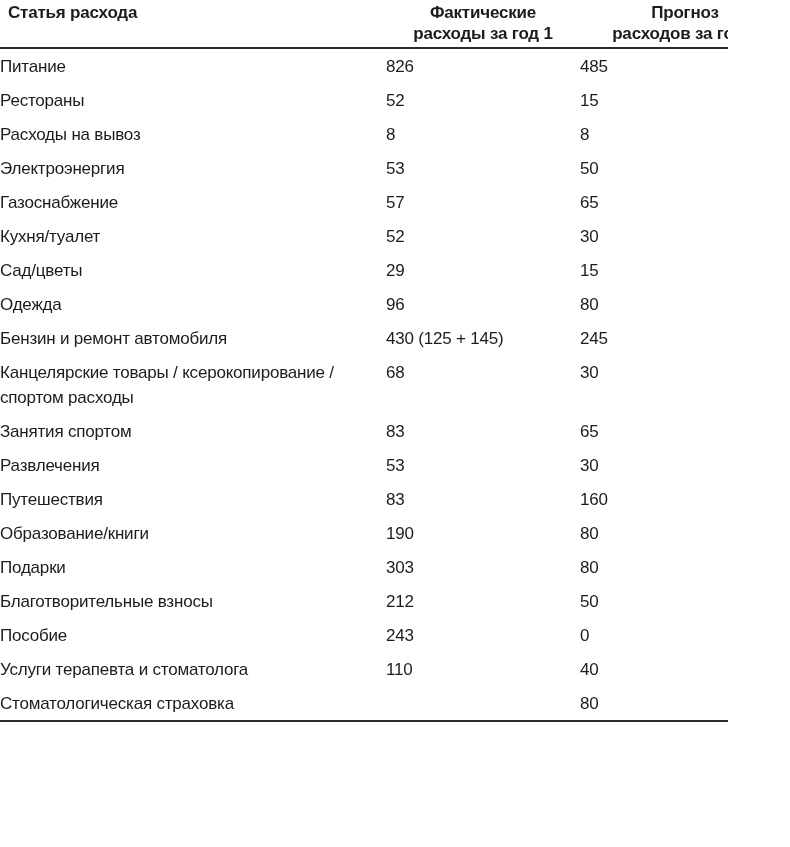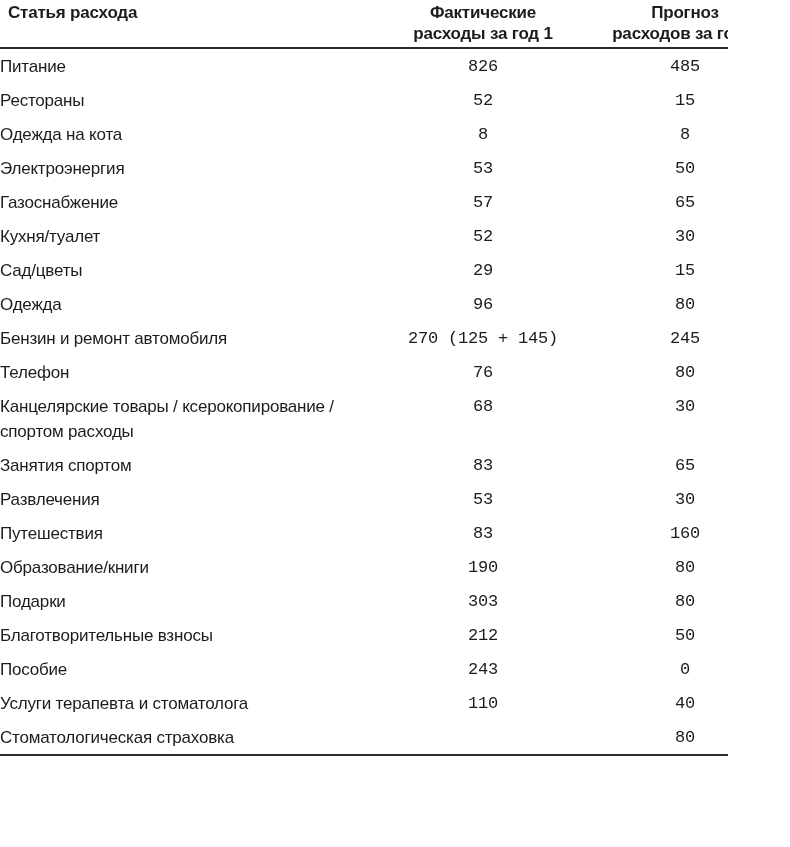--- a/index.html
+++ b/index.html
@@ -45,22 +45,21 @@
     font-size: 17px;
     font-weight: 400;
     line-height: 25px;
     vertical-align: top;
     padding: 5px 0 4px 0;
   }
   td.col-item {
     padding-right: 6px;
   }
   td.col-num {
-    text-align: center;
-    font-family: Liberation Mono, monospace;
+    text-align: left;
   }
   .item-line2:empty { display: none; }
 </style>
 </head>
 <body>
 
 <div class="page">
   <table class="expense-table">
     <colgroup>
       <col class="c-item">
@@ -92,21 +91,21 @@
         <tr>
     <td class="col-item">
       <div class="item-line1">Рестораны</div>
 
     </td>
     <td class="col-num cell-y1">52</td>
     <td class="col-num cell-y5">15</td>
   </tr>
         <tr>
     <td class="col-item">
-      <div class="item-line1">Одежда на кота</div>
+      <div class="item-line1">Расходы на вывоз</div>
 
     </td>
     <td class="col-num cell-y1">8</td>
     <td class="col-num cell-y5">8</td>
   </tr>
         <tr>
     <td class="col-item">
       <div class="item-line1">Электроэнергия</div>
 
     </td>
@@ -143,30 +142,22 @@
 
     </td>
     <td class="col-num cell-y1">96</td>
     <td class="col-num cell-y5">80</td>
   </tr>
         <tr>
     <td class="col-item">
       <div class="item-line1">Бензин и ремонт автомобиля</div>
 
     </td>
-    <td class="col-num cell-y1">270 (125 + 145)</td>
+    <td class="col-num cell-y1">430 (125 + 145)</td>
     <td class="col-num cell-y5">245</td>
-  </tr>
-        <tr>
-    <td class="col-item">
-      <div class="item-line1">Телефон</div>
-
-    </td>
-    <td class="col-num cell-y1">76</td>
-    <td class="col-num cell-y5">80</td>
   </tr>
         <tr>
     <td class="col-item">
       <div class="item-line1">Канцелярские товары / ксерокопирование /</div>
       <div class="item-line2">спортом расходы</div>
     </td>
     <td class="col-num cell-y1">68</td>
     <td class="col-num cell-y5">30</td>
   </tr>
         <tr>

